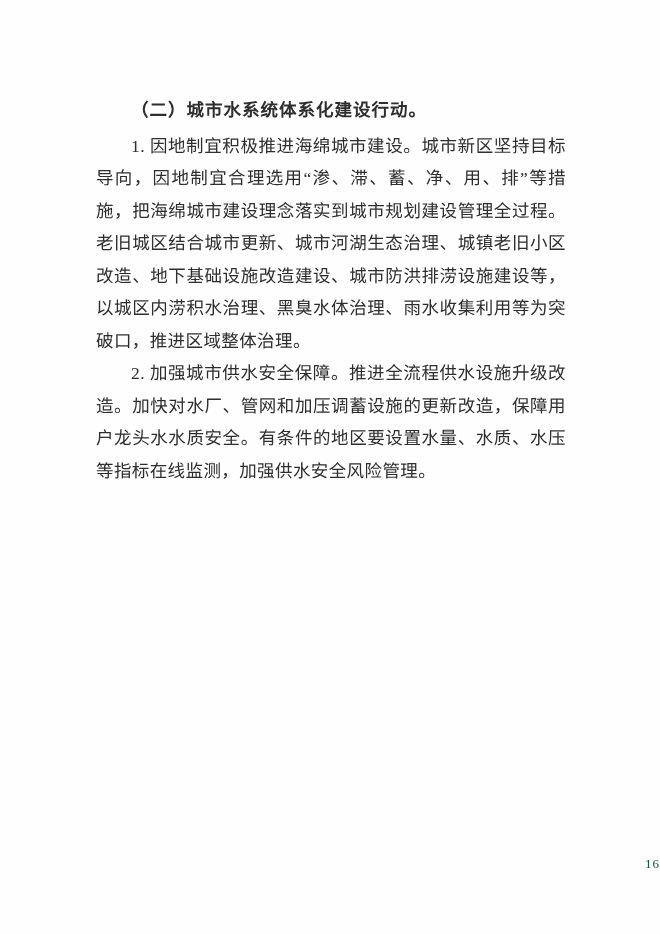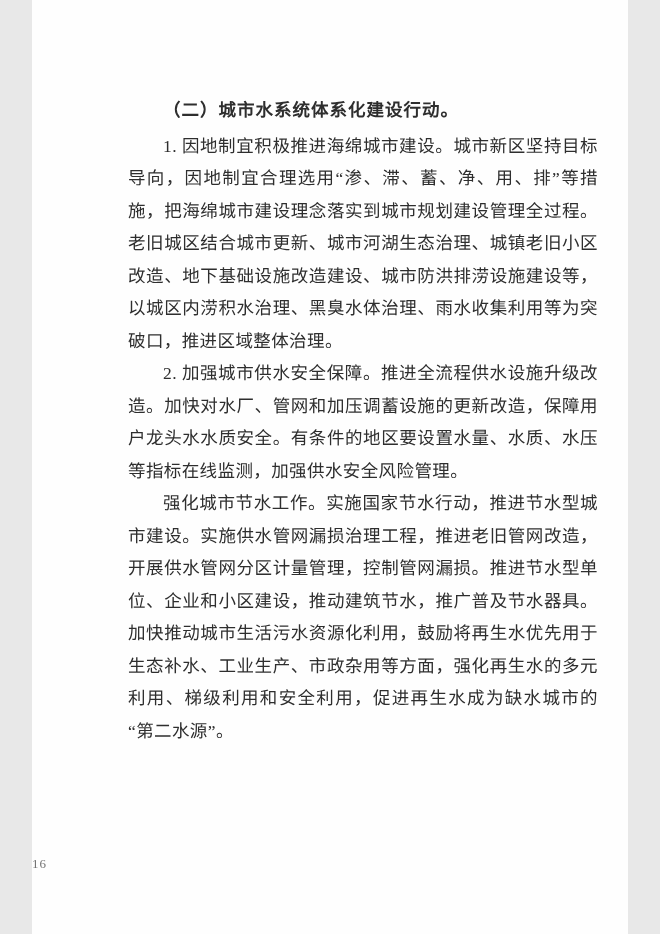--- a/index.html
+++ b/index.html
@@ -3,21 +3,21 @@
 <meta charset="utf-8">
 <style>
   html, body {
     margin: 0;
     padding: 0;
     background: #e8e8e8;
     font-family: "Liberation Serif", "DejaVu Serif", serif;
   }
   .page {
     position: relative;
-    width: 596px;
+    width: 660px;
     height: 934px;
     margin: 0 auto;
     background: #fefefe;
     overflow: hidden;
     color: #2e2e2e;
   }
   .content {
     position: absolute;
     left: 96px;
     top: 94px;
@@ -39,30 +39,29 @@
     text-align: justify;
     text-justify: inter-ideograph;
     letter-spacing: 0.4px;
     word-break: break-all;
   }
   .page-number {
     position: absolute;
     left: 0;
     right: 0;
     bottom: 62px;
-    text-align: left;
+    text-align: right;
     font-size: 13px;
-    color: #737373;
+    color: #14532d;
     letter-spacing: 1px;
   }
 </style>
 </head>
 <body>
 
 <div class="page">
   <div class="content">
     <h2 class="heading">（二）城市水系统体系化建设行动。</h2>
     <p class="para">1. 因地制宜积极推进海绵城市建设。城市新区坚持目标导向，因地制宜合理选用“渗、滞、蓄、净、用、排”等措施，把海绵城市建设理念落实到城市规划建设管理全过程。老旧城区结合城市更新、城市河湖生态治理、城镇老旧小区改造、地下基础设施改造建设、城市防洪排涝设施建设等，以城区内涝积水治理、黑臭水体治理、雨水收集利用等为突破口，推进区域整体治理。</p>
     <p class="para">2. 加强城市供水安全保障。推进全流程供水设施升级改造。加快对水厂、管网和加压调蓄设施的更新改造，保障用户龙头水水质安全。有条件的地区要设置水量、水质、水压等指标在线监测，加强供水安全风险管理。</p>
-    <p class="para">强化城市节水工作。实施国家节水行动，推进节水型城市建设。实施供水管网漏损治理工程，推进老旧管网改造，开展供水管网分区计量管理，控制管网漏损。推进节水型单位、企业和小区建设，推动建筑节水，推广普及节水器具。加快推动城市生活污水资源化利用，鼓励将再生水优先用于生态补水、工业生产、市政杂用等方面，强化再生水的多元利用、梯级利用和安全利用，促进再生水成为缺水城市的“第二水源”。</p>
   </div>
   <div class="page-number">16</div>
 </div>
 
 </body></html>

